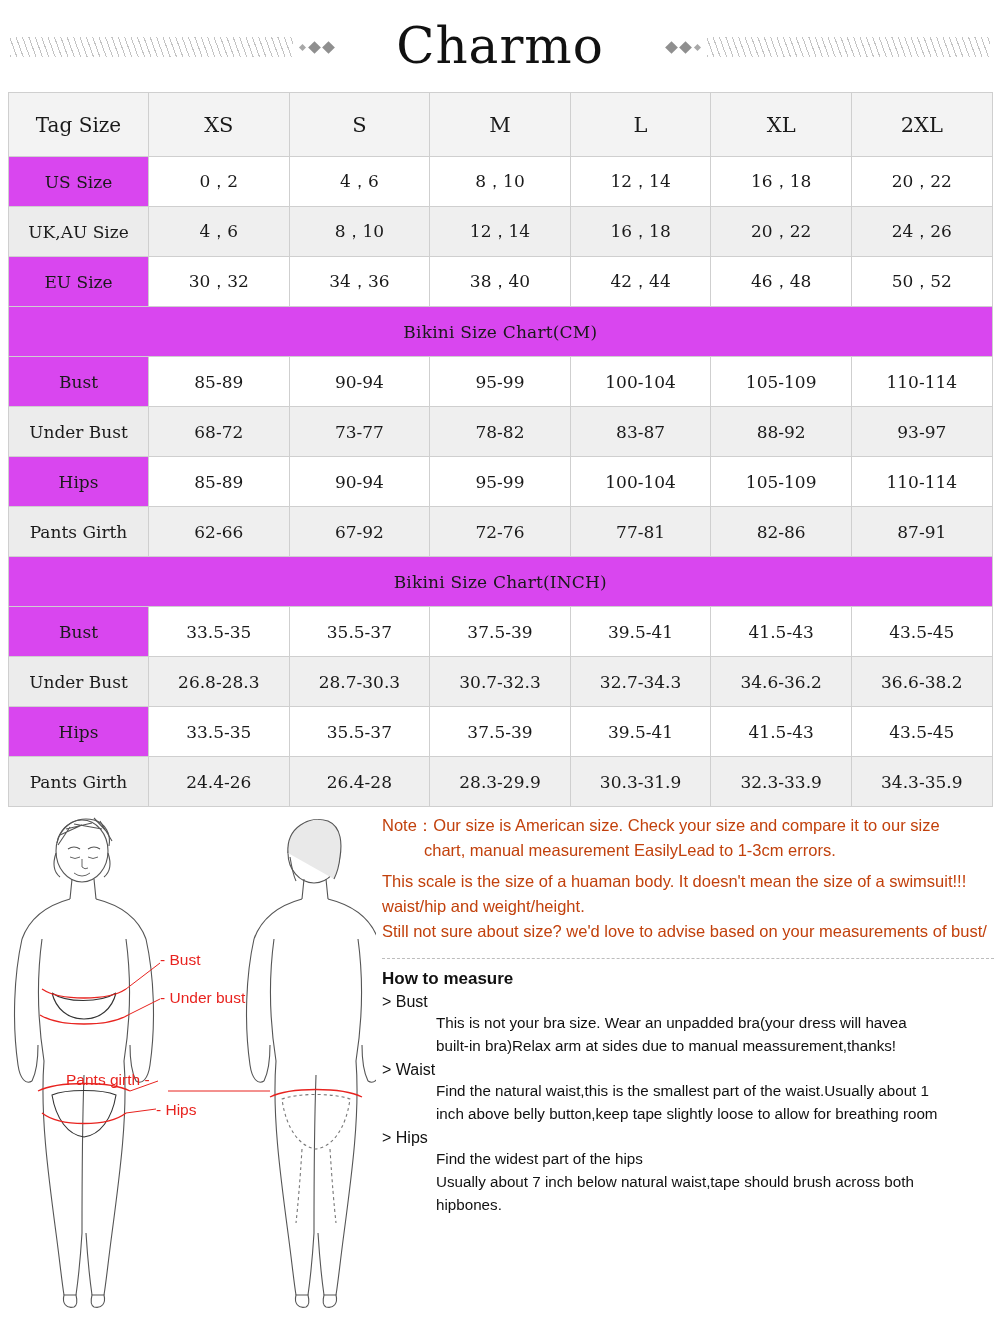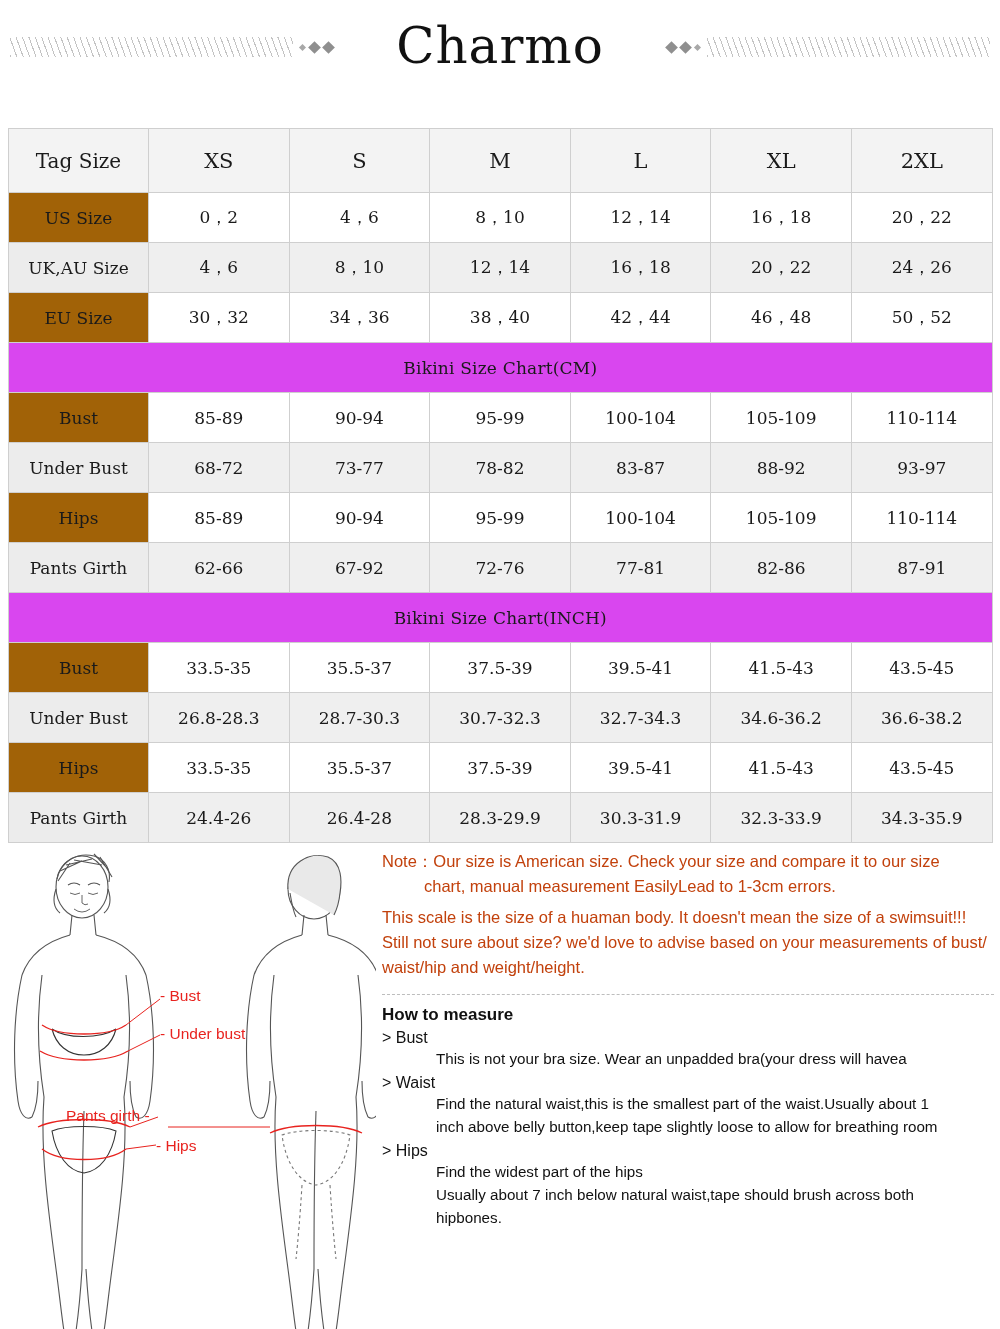--- a/index.html
+++ b/index.html
@@ -54,41 +54,40 @@
   .dm { width: 9px; height: 9px; background: #8f8f8f; transform: rotate(45deg); }
   .dm.sm { width: 5px; height: 5px; background: #a8a8a8; }
 
   
   .tblwrap { padding: 0 8px; }
   table.chart {
     width: 984px;
     border-collapse: collapse;
     table-layout: fixed;
     border: 1px solid #8f8f8f;
-    margin-top: 36px;
   }
   table.chart td {
     border: 1px solid #cfcfcf;
     text-align: center;
     font-family: "DejaVu Serif", serif;
     font-size: 17px;
     color: #1a1a1a;
     height: 50px;
     padding: 2px 4px;
   }
   col.c0 { width: 140px; }
   col.cx { width: 140.6px; }
 
   tr.head td {
     font-size: 21px;
     height: 64px;
     background: #f3f3f3;
   }
   tr.head td.lbl { font-size: 20px; }
-  td.lbl { background: #a16207; }
+  td.lbl { background: #d946ef; }
   tr.alt td { background: #efefef; }
   tr.alt td.lbl { background: #ececec; }
 
   td.section {
     font-family: "Liberation Sans", sans-serif;
     font-size: 24px;
     height: 56px;
     background: #d946ef;
     letter-spacing: .2px;
   }
@@ -405,31 +404,32 @@
       </svg>
     </div>
 
     <div class="notes">
       <div class="note-red">
         <div>Note：Our size is American size. Check your size and compare it to our size</div>
         <div class="indent">chart, manual measurement EasilyLead to 1-3cm errors.</div>
       </div>
       <div class="note-red note-block2">
         <div>This scale is the size of a huaman body. It doesn't mean the size of a swimsuit!!!</div>
+        <div>waist/hip and weight/height.</div>
         <div>Still not sure about size? we'd love to advise based on your measurements of bust/</div>
-        <div>waist/hip and weight/height.</div>
       </div>
 
       <div class="divider"></div>
 
       <div class="howto-title">How to measure</div>
 
       <div>
         <div class="m-head">&gt; Bust</div>
         <div class="m-body">This is not your bra size. Wear an unpadded bra(your dress will havea</div>
+        <div class="m-body">built-in bra)Relax arm at sides due to manual meassurement,thanks!</div>
       </div>
       <div>
         <div class="m-head">&gt; Waist</div>
         <div class="m-body">Find the natural waist,this is the smallest part of the waist.Usually about 1</div>
         <div class="m-body">inch above belly button,keep tape slightly loose to allow for breathing room</div>
       </div>
       <div>
         <div class="m-head">&gt; Hips</div>
         <div class="m-body">Find the widest part of the hips</div>
         <div class="m-body">Usually about 7 inch below natural waist,tape should brush across both</div>

